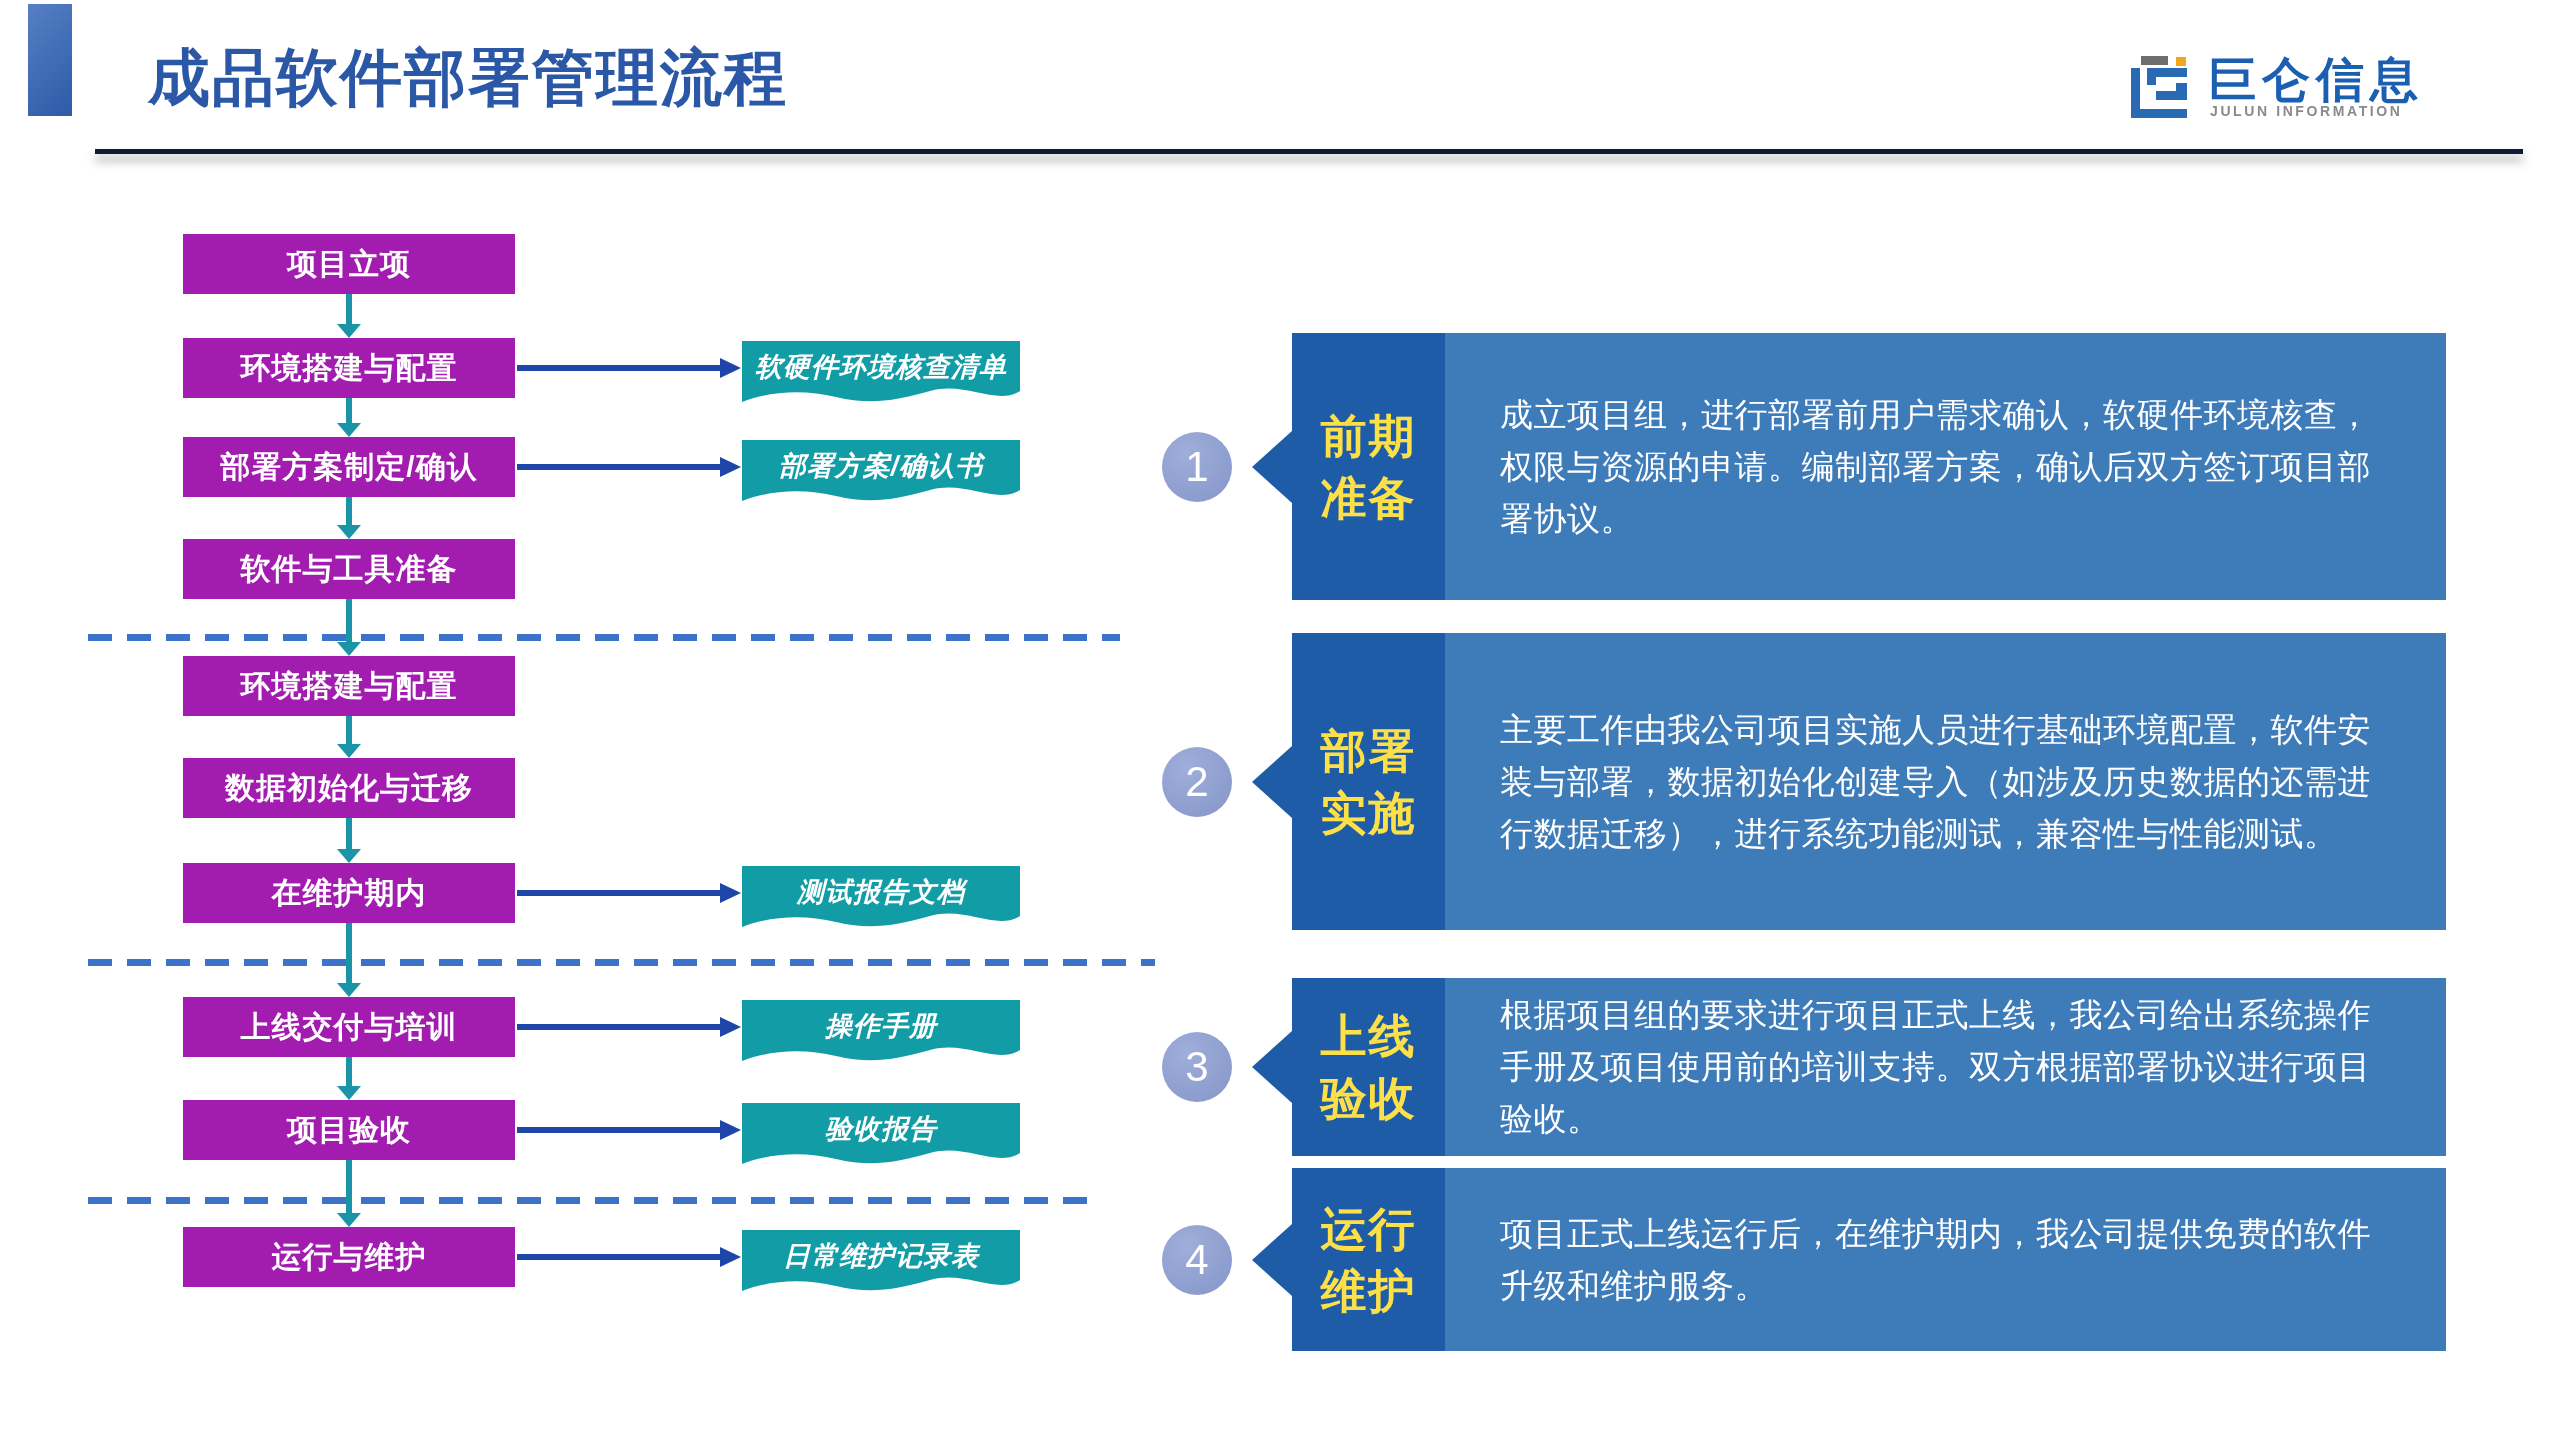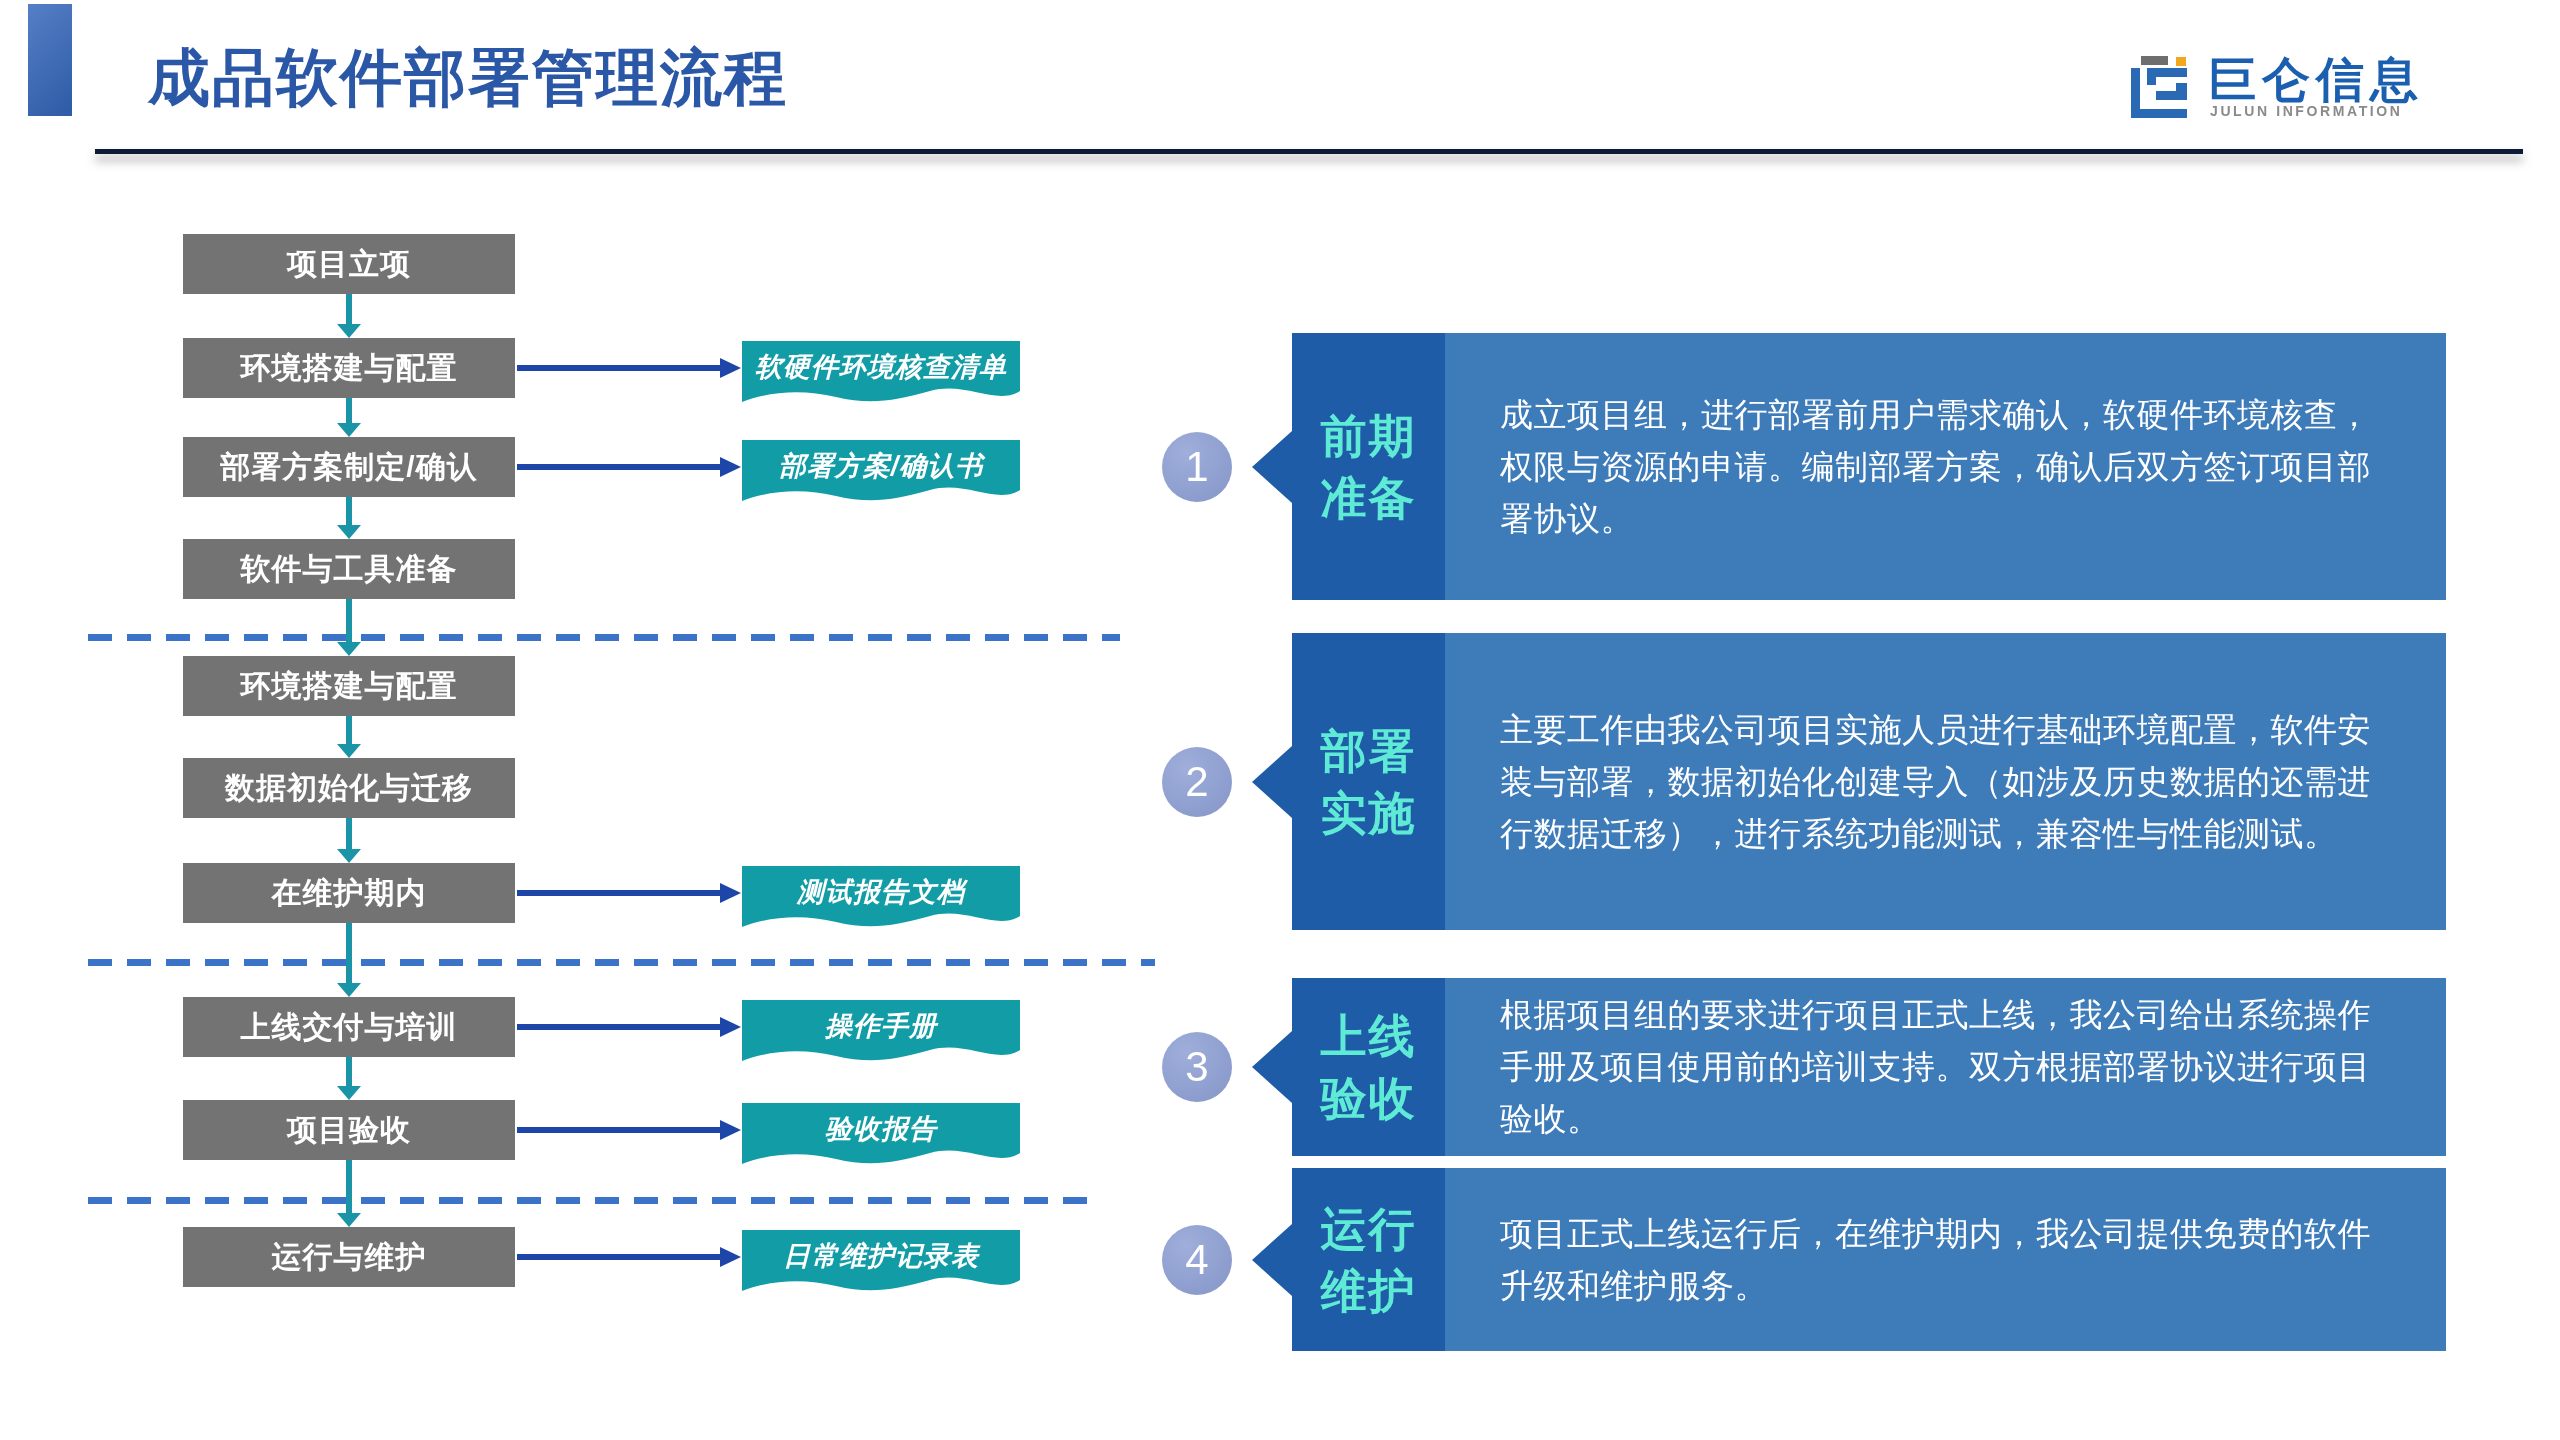--- a/index.html
+++ b/index.html
@@ -21,21 +21,21 @@
   .header-divider{
     left:95px;top:149px;width:2428px;height:5px;background:#0D1C36;
     box-shadow:0 7px 10px rgba(110,110,110,.55);
   }
   .logo-mark{left:2131px;top:54px;width:64px;height:64px;}
   .logo-cn{left:2208px;top:48px;font-size:48px;font-weight:700;color:#1A5FB0;letter-spacing:6px;}
   .logo-en{left:2210px;top:103px;font-size:14px;font-weight:700;color:#8A8A8A;letter-spacing:2.6px;}
 
   
   .flow-box{
-    left:183px;width:332px;height:60px;background:#737373;color:#fff;
+    left:183px;width:332px;height:60px;background:#a21caf;color:#fff;
     display:flex;align-items:center;justify-content:center;
     font-size:30px;font-weight:700;letter-spacing:1px;
   }
   .dashline{
     left:88px;height:7px;z-index:1;
     background:repeating-linear-gradient(90deg,#3B73C8 0 24px,transparent 24px 39px);
   }
   .varrow{left:346px;width:6px;background:#1B94A8;z-index:2;}
   .varrow::after{
     content:"";position:absolute;left:-9px;bottom:-14px;width:0;height:0;
@@ -60,21 +60,21 @@
   .stage{left:1292px;width:1154px;}
   .stage-num{
     position:absolute;left:-130px;top:50%;transform:translateY(-50%);
     width:70px;height:70px;border-radius:50%;
     background:radial-gradient(circle at 35% 30%,#9FAEDA,#8495C8);
     color:#fff;font-size:42px;display:flex;align-items:center;justify-content:center;
   }
   .stage-label{
     position:absolute;left:0;top:0;bottom:0;width:153px;background:#1E5CA8;
     display:flex;flex-direction:column;align-items:center;justify-content:center;
-    color:#5eead4;font-size:46px;font-weight:700;line-height:62px;letter-spacing:2px;
+    color:#fde047;font-size:46px;font-weight:700;line-height:62px;letter-spacing:2px;
   }
   .stage-label::before{
     content:"";position:absolute;left:-40px;top:50%;transform:translateY(-50%);
     width:0;height:0;border-top:36px solid transparent;border-bottom:36px solid transparent;
     border-right:40px solid #1E5CA8;
   }
   .stage-body{
     position:absolute;left:153px;right:0;top:0;bottom:0;background:#3E7BB9;
     display:flex;align-items:center;box-sizing:border-box;padding:0 60px 0 55px;
   }

